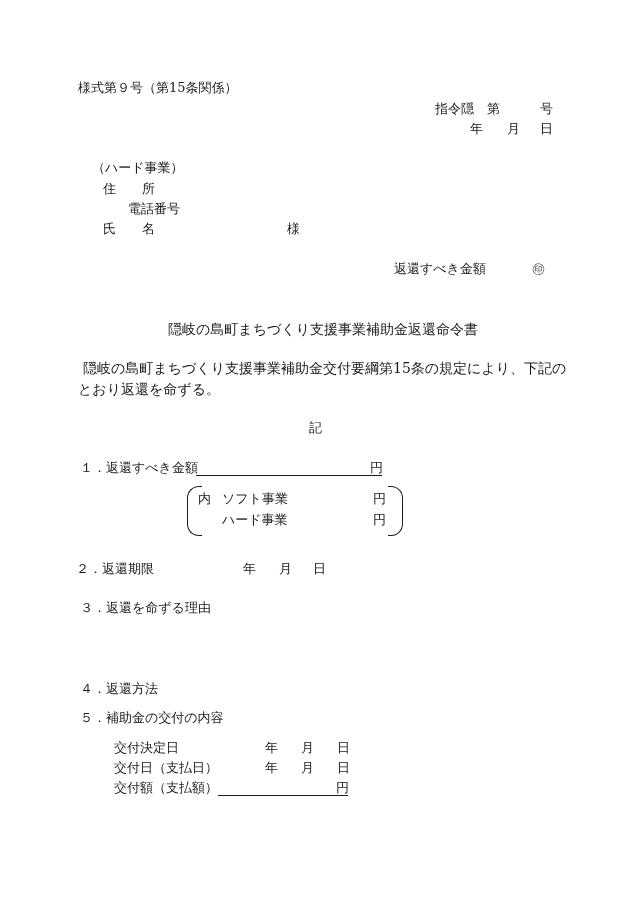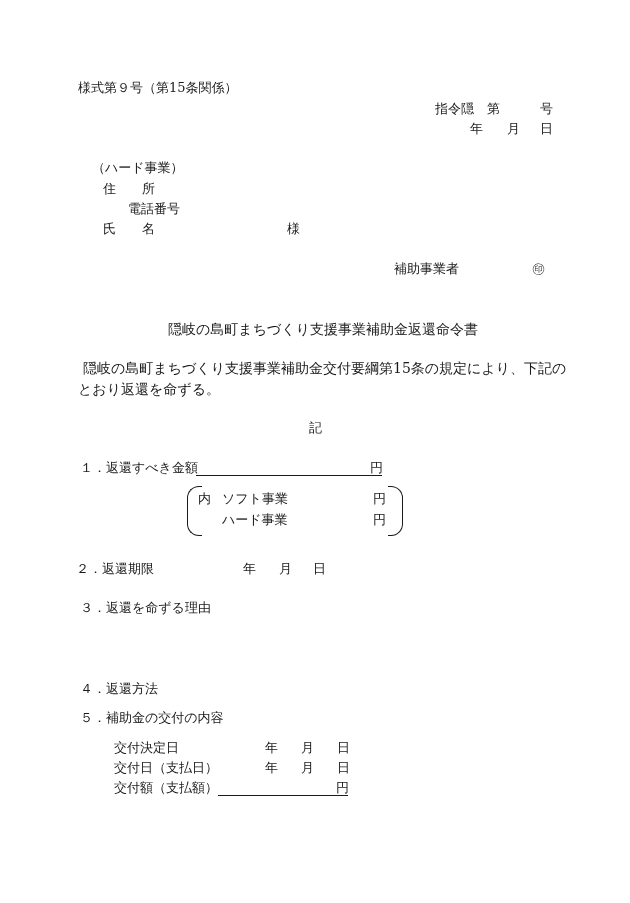--- a/index.html
+++ b/index.html
@@ -29,21 +29,21 @@
   <div class="t" style="left:470px;top:122px;">年</div>
   <div class="t" style="left:507px;top:122px;">月</div>
   <div class="t" style="left:540px;top:122px;">日</div>
 
   <div class="t" style="left:92px;top:161px;">（ハード事業）</div>
   <div class="t" style="left:103px;top:182px;">住　　所</div>
   <div class="t" style="left:111px;top:202px;margin-left:17px;">電話番号</div>
   <div class="t" style="left:103px;top:222px;">氏　　名</div>
   <div class="t" style="left:287px;top:222px;">様</div>
 
-  <div class="t" style="left:394px;top:262px;">補助事業者</div>
+  <div class="t" style="left:394px;top:262px;">返還すべき金額</div>
   <div class="t" style="left:532px;top:262px;">㊞</div>
 
   <div class="t big" style="left:168px;top:321px;">隠岐の島町まちづくり支援事業補助金返還命令書</div>
 
   <div class="t big" style="left:83px;top:360px;">隠岐の島町まちづくり支援事業補助金交付要綱第15条の規定により、下記の</div>
   <div class="t big" style="left:78px;top:381px;">とおり返還を命ずる。</div>
 
   <div class="t" style="left:309px;top:421px;">記</div>
 
   <div class="t" style="left:80px;top:461px;">１．返還すべき金額</div>

